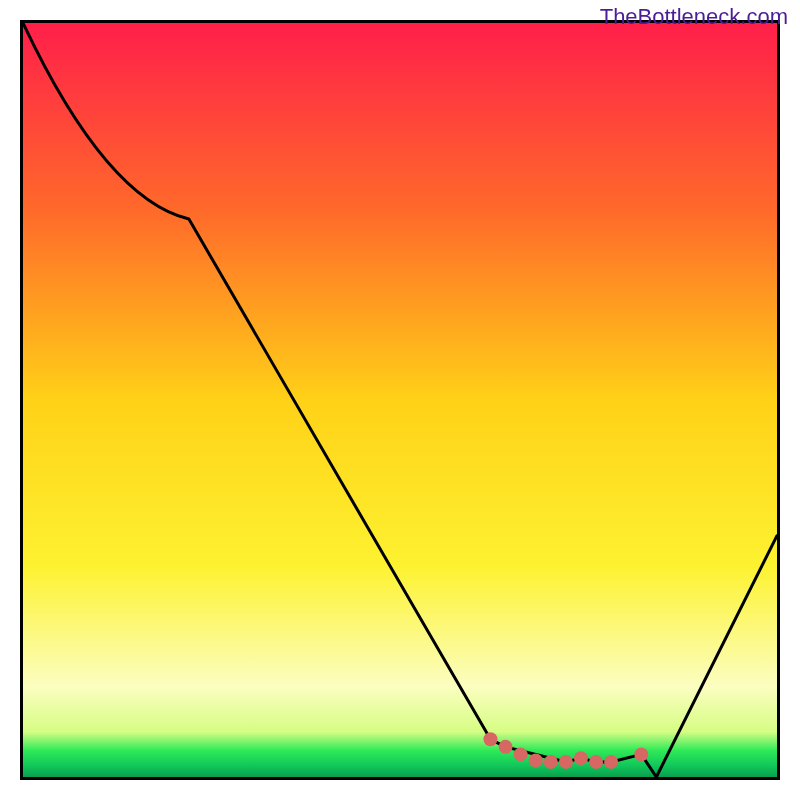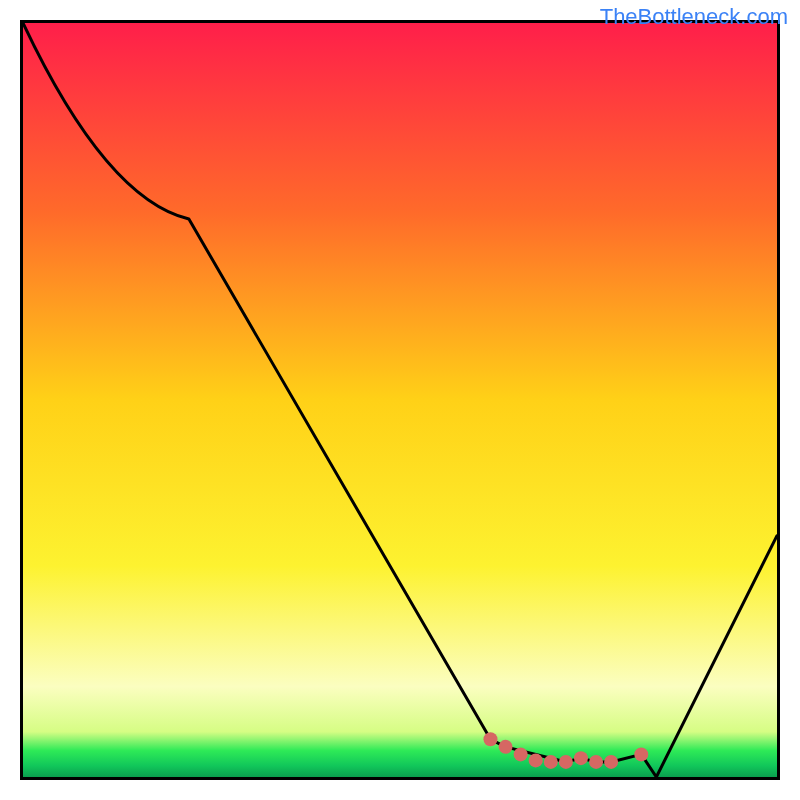--- a/index.html
+++ b/index.html
@@ -13,21 +13,21 @@
   }
   .container {
     position: relative;
     width: 800px;
     height: 800px;
   }
   .watermark {
     position: absolute;
     top: 4px;
     right: 12px;
-    color: #3b82f6;
+    color: #4c1d95;
     font-size: 22px;
     font-weight: 500;
     z-index: 40;
   }
   .plot-area {
     position: absolute;
     left: 20px;
     top: 20px;
     width: 760px;
     height: 760px;

